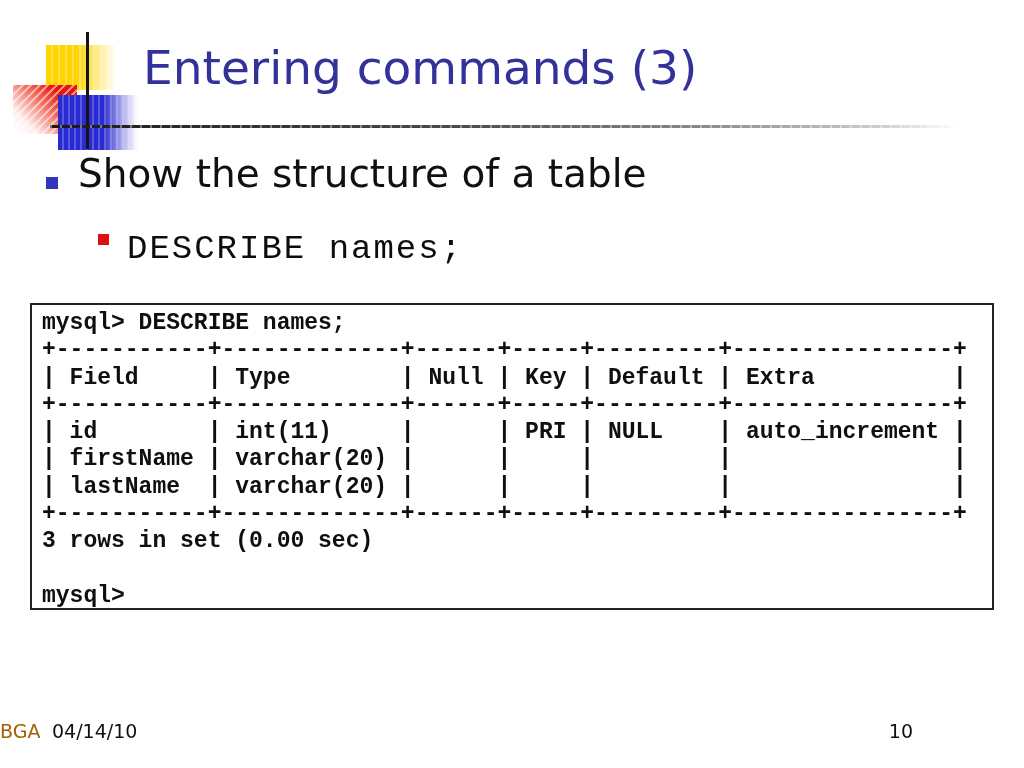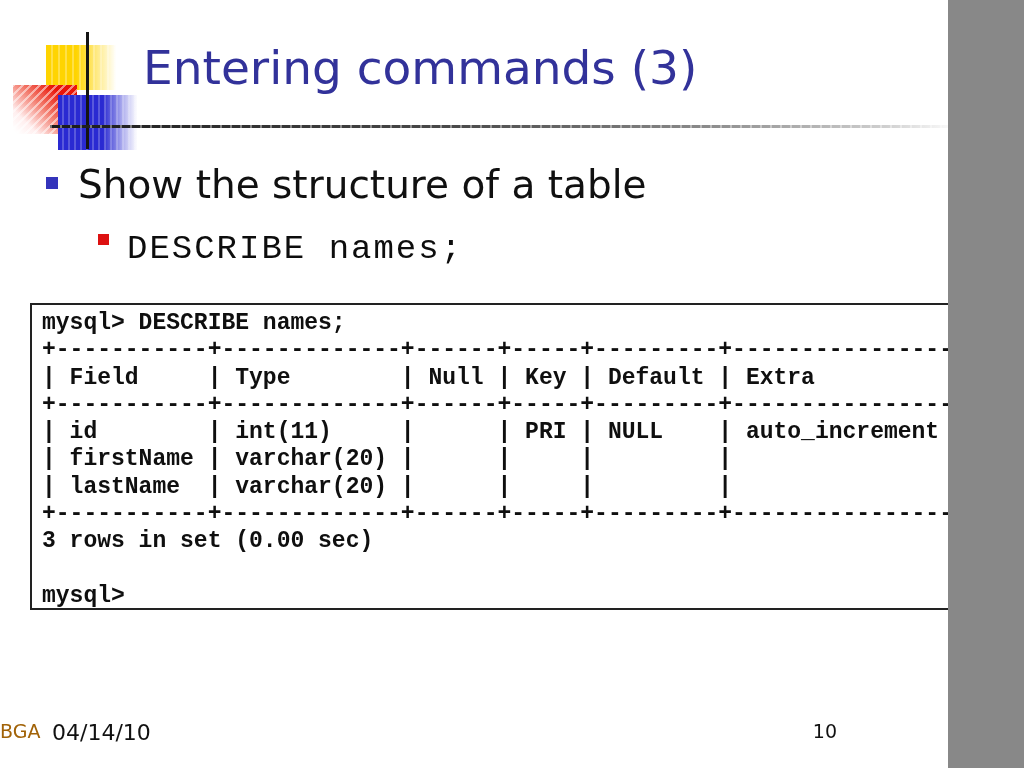--- a/index.html
+++ b/index.html
@@ -1,17 +1,17 @@
 <!DOCTYPE html>
 <html style="--title: #32329a; --bullet_blue: #3434bb; --bullet_red: #dd1111; --deco_yellow: #ffd400; --deco_red: #e91409; --deco_blue: #2a2ad2;"><head>
 <meta charset="utf-8">
 <style>
   html,body{margin:0;padding:0;background:#888;}
   .slide{
-    position:relative;width:948px;height:768px;background:#ffffff;
+    position:relative;width:1024px;height:768px;background:#ffffff;
     overflow:hidden;font-family:"DejaVu Sans","Liberation Sans",sans-serif;
   }
   
   .deco-yellow{
     position:absolute;left:46px;top:45px;width:75px;height:45px;
     background:
       repeating-linear-gradient(to right, rgba(255,255,255,0) 0 5px, rgba(255,255,255,0.28) 5px 7px),
       linear-gradient(to right, var(--deco_yellow,#ffd400) 0%, var(--deco_yellow,#ffd400) 40%, rgba(255,212,0,0) 94%);
     z-index:1;
   }
@@ -43,21 +43,21 @@
     position:absolute;left:143px;top:38px;
     font-size:47px;line-height:60px;color:var(--title,#32329a);
     letter-spacing:0px;white-space:nowrap;z-index:5;
   }
   
   .bullet-blue-square{
     position:absolute;left:46px;top:177px;width:12px;height:12px;
     background:var(--bullet_blue,#3434bb);
   }
   .bullet-main{
-    position:absolute;left:78px;top:161px;
+    position:absolute;left:78px;top:150px;
     font-size:39px;line-height:48px;color:#101010;white-space:nowrap;
   }
   .bullet-red-square{
     position:absolute;left:98px;top:234px;width:11px;height:11px;
     background:var(--bullet_red,#dd1111);
   }
   .bullet-sub{
     position:absolute;left:127px;top:229px;
     font-family:"Liberation Mono","DejaVu Sans Mono",monospace;
     font-weight:normal;font-size:34px;line-height:40px;letter-spacing:2px;
@@ -69,21 +69,21 @@
     border:2px solid #222;background:#ffffff;box-sizing:border-box;
   }
   .console-box pre{
     margin:0;padding:5px 16px 0 10px;
     font-family:"Liberation Mono","DejaVu Sans Mono",monospace;
     font-weight:bold;font-size:23px;line-height:27.3px;
     color:#0f0f0f;white-space:pre;
   }
   
   .footer-date{
-    position:absolute;left:52px;top:720px;font-size:22px;color:#111;
+    position:absolute;left:52px;top:720px;font-size:19px;color:#111;
   }
   .footer-center{
     position:absolute;left:0;top:720px;width:1024px;text-align:left;
     font-size:19px;color:#a16207;
   }
   .footer-page{
     position:absolute;right:111px;top:720px;font-size:19px;color:#111;
   }
 </style>
 </head>

